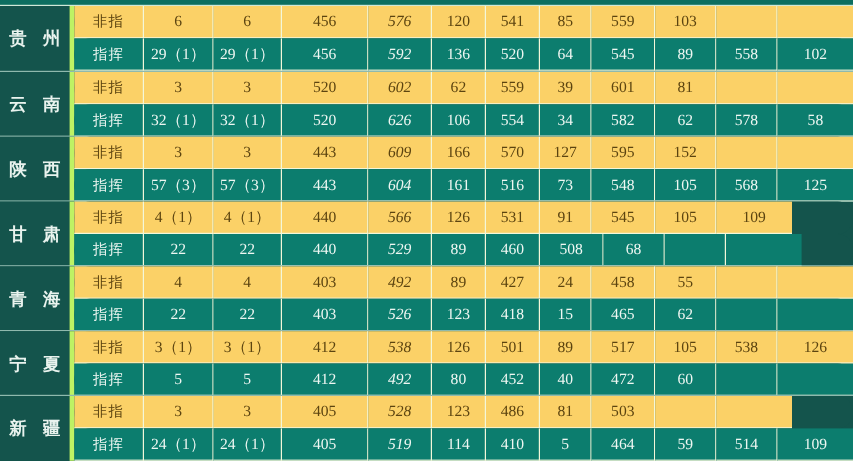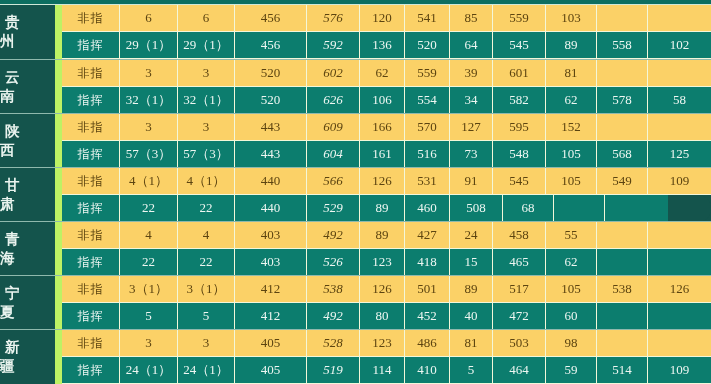--- a/index.html
+++ b/index.html
@@ -55,22 +55,22 @@
     height: 54px;
     background: #14544c;
     color: #e9f3ee;
     display: flex;
     align-items: center;
     justify-content: center;
     font-size: 14.5px;
     letter-spacing: 5px;
     text-indent: 5px;
     box-sizing: border-box;
-    border-right: 7px solid #bef264;
-    font-family: Liberation Mono, monospace;
+    border-right: 4px solid #bef264;
+    font-family: Liberation Serif, serif;
     font-weight: 600;
   }
 
   .rows {
     position: absolute;
     left: 62px;
     top: 0;
     width: 649px;
     height: 54px;
   }
@@ -243,21 +243,20 @@
             <div class="cell kind c0">非指</div>
             <div class="cell c1">4（1）</div>
             <div class="cell c2">4（1）</div>
             <div class="cell c3">440</div>
             <div class="cell c4">566</div>
             <div class="cell c5">126</div>
             <div class="cell c6">531</div>
             <div class="cell c7">91</div>
             <div class="cell c8">545</div>
             <div class="cell c9">105</div>
-            <div class="cell c10">549</div>
             <div class="cell c11">109</div>
           </div>
           <div class="row green">
             <div class="cell kind c0">指挥</div>
             <div class="cell c1">22</div>
             <div class="cell c2">22</div>
             <div class="cell c3">440</div>
             <div class="cell c4">529</div>
             <div class="cell c5">89</div>
             <div class="cell c6">460</div>
@@ -340,21 +339,20 @@
           <div class="row yellow">
             <div class="cell kind c0">非指</div>
             <div class="cell c1">3</div>
             <div class="cell c2">3</div>
             <div class="cell c3">405</div>
             <div class="cell c4">528</div>
             <div class="cell c5">123</div>
             <div class="cell c6">486</div>
             <div class="cell c7">81</div>
             <div class="cell c8">503</div>
-            <div class="cell c9">98</div>
             <div class="cell c10 empty"></div>
             <div class="cell c11 empty"></div>
           </div>
           <div class="row green">
             <div class="cell kind c0">指挥</div>
             <div class="cell c1">24（1）</div>
             <div class="cell c2">24（1）</div>
             <div class="cell c3">405</div>
             <div class="cell c4">519</div>
             <div class="cell c5">114</div>

